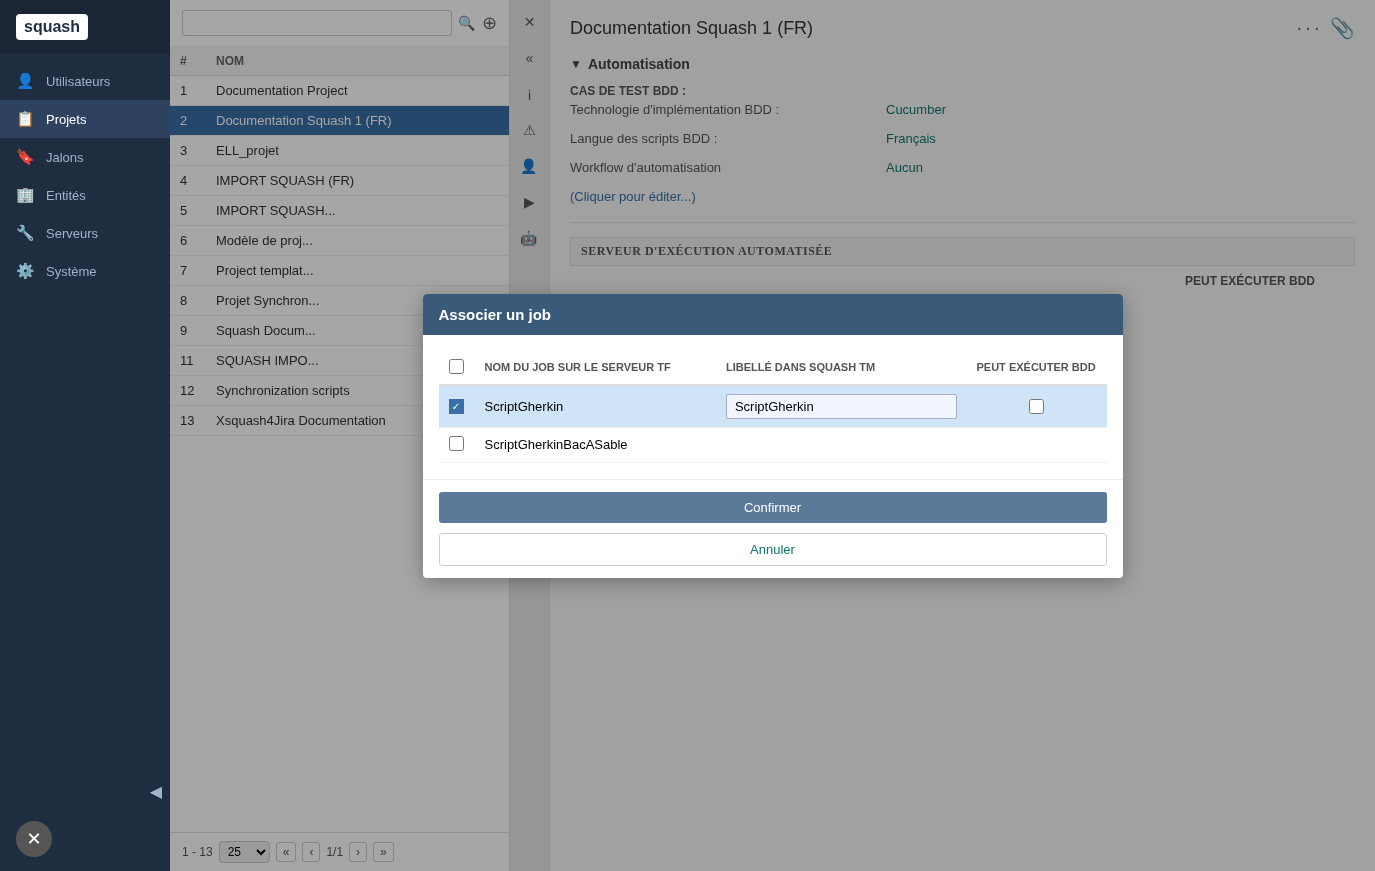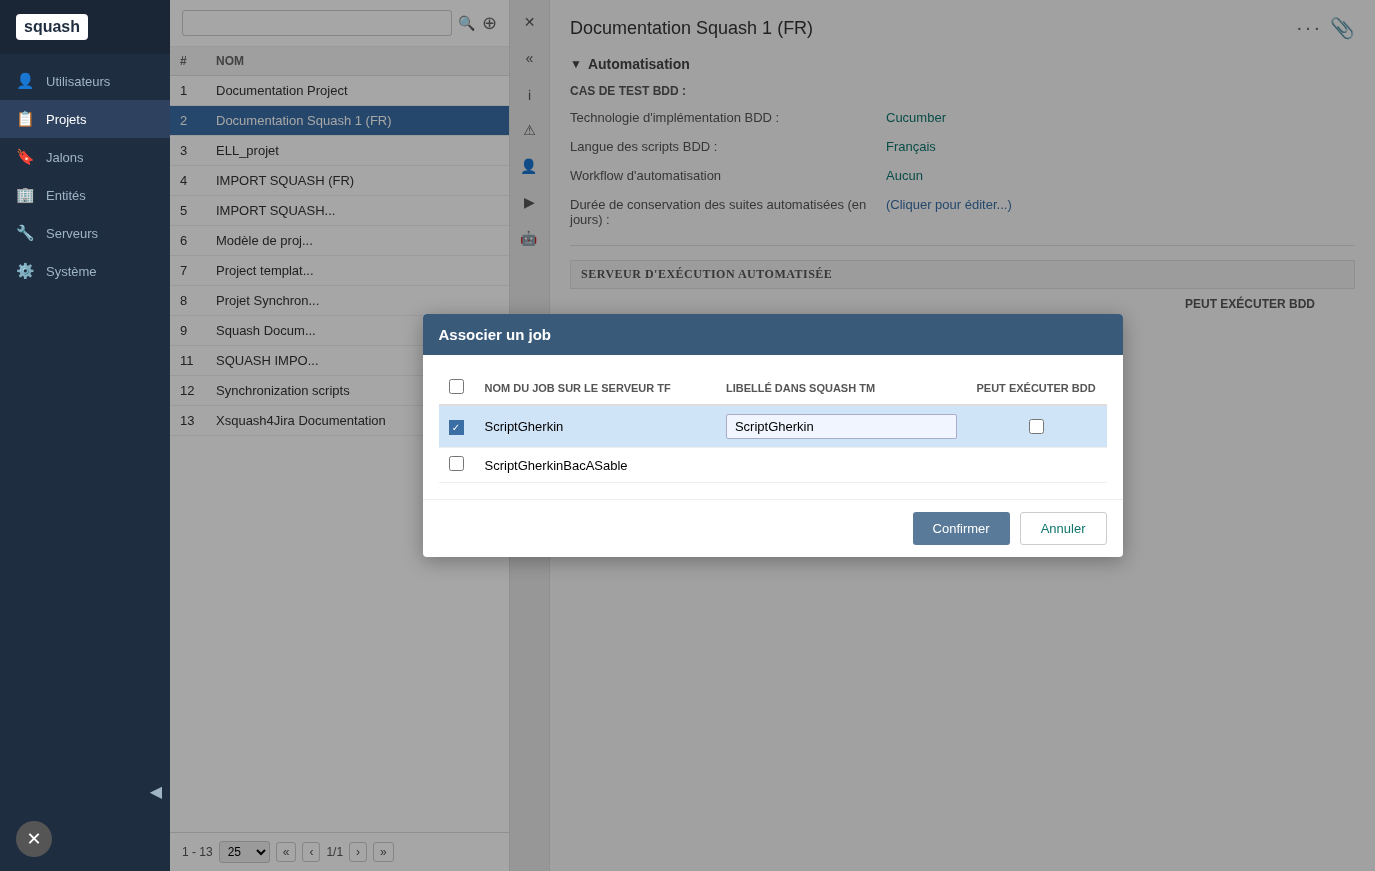--- a/index.html
+++ b/index.html
@@ -320,20 +320,21 @@
     }
     .modal-table tr.row-selected td {
       background: #d0e4f7;
     }
     .modal-footer {
       display: flex;
       justify-content: flex-end;
       gap: 10px;
       padding: 12px 16px;
       border-top: 1px solid #eee;
+      flex-direction: column;
     }
     .btn-confirm {
       background: #5a7a9a;
       color: white;
       border: none;
       padding: 8px 20px;
       border-radius: 3px;
       cursor: pointer;
       font-size: 13px;
     }
@@ -528,30 +529,29 @@
             <span class="dots-menu">···</span>
             <span class="paperclip-icon">📎</span>
           </div>
         </div>
 
         <div class="section-header">
           <span class="chevron">▼</span>
           <span>Automatisation</span>
         </div>
 
-        <div style="font-size:12px; font-weight:bold; color:#555; margin-bottom:8px;">CAS DE TEST BDD :</div>
+        <div style="font-size:12px; font-weight:bold; color:#555; ">CAS DE TEST BDD :</div>
 
         <div class="info-grid">
           <span class="info-label">Technologie d'implémentation BDD :</span>
           <span class="info-value">Cucumber</span>
           <span class="info-label">Langue des scripts BDD :</span>
           <span class="info-value">Français</span>
           <span class="info-label">Workflow d'automatisation</span>
           <span class="info-value">Aucun</span>
-          <span class="info-label">Durée de conservation des suites automatisées (en jours) :</span>
           <span class="info-value link">(Cliquer pour éditer...)</span>
         </div>
 
         <hr class="section-divider">
         <div class="section-title-bar">SERVEUR D'EXÉCUTION AUTOMATISÉE</div>
 
         <div style="display:flex; justify-content:flex-end; padding-right:20px; margin-bottom:4px;">
           <span class="table-col-header peut-executer-col">PEUT EXÉCUTER BDD</span>
         </div>
       </div>

